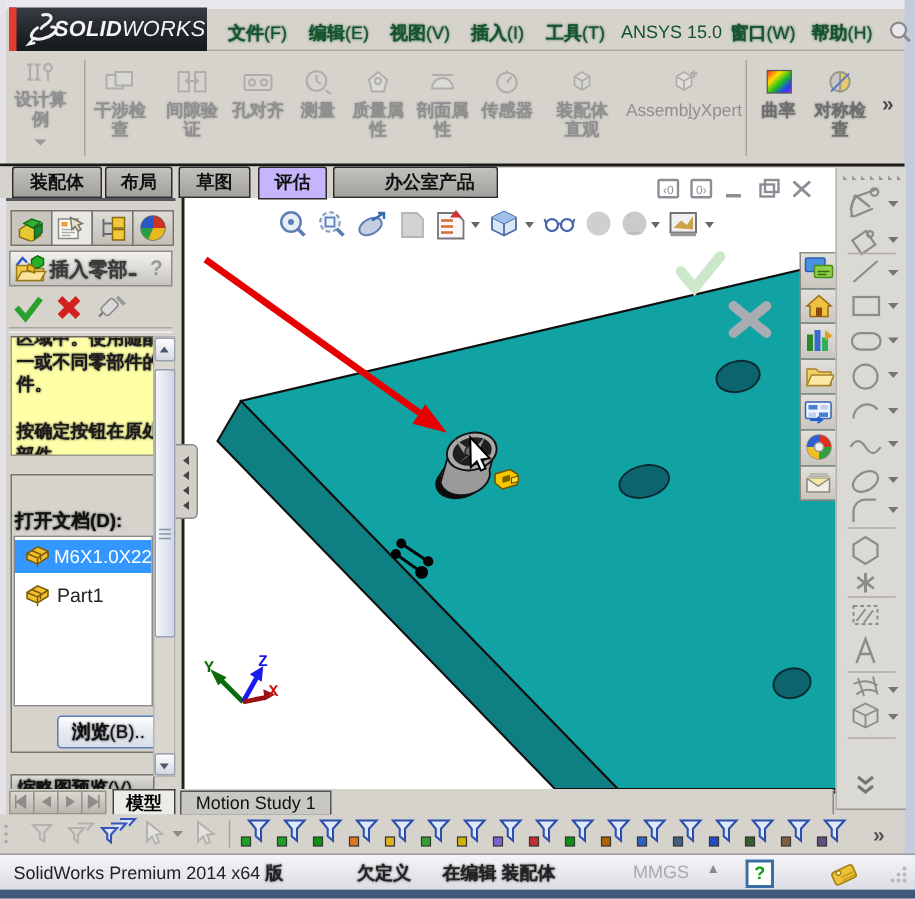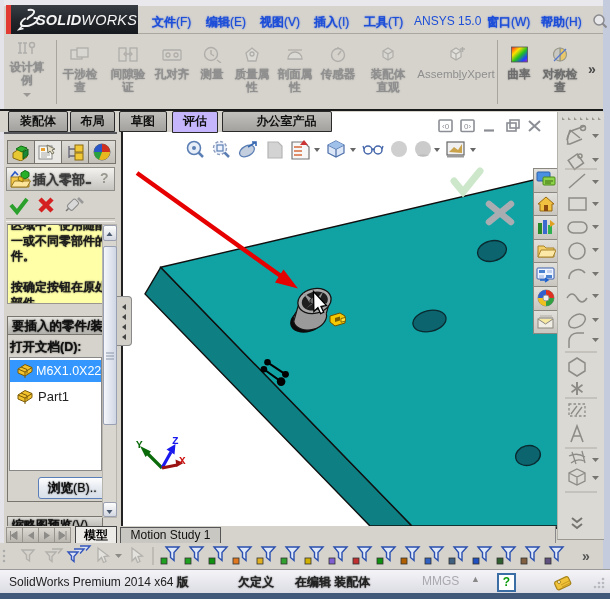--- a/index.html
+++ b/index.html
@@ -19,21 +19,21 @@
 <div class="abs" style="left:6px;top:5px;width:132px;height:29px;background:linear-gradient(#383d44,#22262b 55%,#16191d);">
   <div class="abs" style="left:0;top:0;width:5px;height:29px;background:#e23b34;"></div>
   <svg class="abs" style="left:8px;top:2px;" width="28" height="26" viewBox="0 0 28 26">
     <path d="M14.5 3 C18 2 21.5 3.5 19.5 6.5 C17.5 9.5 14 10 13.5 12" stroke="#f2f2f2" stroke-width="2" fill="none" stroke-linecap="round"></path>
     <path d="M20.5 11 C24 10.5 24.5 13 21.5 15.5 C18 18.5 12 20 8 18.5 C5.5 17.5 7.5 13.5 11 11.5" stroke="#f2f2f2" stroke-width="2" fill="none" stroke-linecap="round"></path>
     <path d="M8.5 18.5 L5 22.5 L9.5 21.5" stroke="#f2f2f2" stroke-width="1.6" fill="none"></path>
   </svg>
   <div class="abs" style="left:30px;top:7px;font-size:14.5px;font-weight:bold;font-style:italic;color:#f5f5f5;letter-spacing:0.2px;">SOLID<span style="font-weight:normal;">WORKS</span></div>
 </div>
 
-<div class="abs" id="menubar" style="left:138px;top:6px;width:465px;height:28px;font-size:12px;color:#1d4ed8;">
+<div class="abs" id="menubar" style="left:138px;top:6px;width:465px;height:28px;font-size:12px;color:#14532d;">
   <span class="abs cjk" style="left:14px;top:8px;">文件<span style="font-weight:normal">(F)</span></span>
   <span class="abs cjk" style="left:68px;top:8px;">编辑<span style="font-weight:normal">(E)</span></span>
   <span class="abs cjk" style="left:122px;top:8px;">视图<span style="font-weight:normal">(V)</span></span>
   <span class="abs cjk" style="left:176px;top:8px;">插入<span style="font-weight:normal">(I)</span></span>
   <span class="abs cjk" style="left:226px;top:8px;">工具<span style="font-weight:normal">(T)</span></span>
   <span class="abs" style="left:276px;top:8px;">ANSYS 15.0</span>
   <span class="abs cjk" style="left:349px;top:8px;text-align:center;">窗口<span style="font-weight:normal">(W)</span></span>
   <span class="abs cjk" style="left:403px;top:8px;">帮助<span style="font-weight:normal">(H)</span></span>
   <svg class="abs" style="left:454px;top:7px;" width="16" height="16">
       <circle cx="7" cy="7" r="5" fill="#e8e8ea" stroke="#8a8a8e" stroke-width="1.5"></circle>
@@ -424,23 +424,20 @@
         </svg>
     </div>
     <div class="abs" style="left:0;top:277px;width:12px;height:13px;background:linear-gradient(#fdfdfc,#d4d8e2);border:1px solid #9aa0b0;border-radius:2px;">
       <svg width="11" height="11">
           <path d="M5.5 8 l3 -4 h-6 Z" fill="#4a5a70"></path>
         </svg>
     </div>
   </div>
 
   <div class="abs" style="left:3px;top:182px;width:94px;height:184px;border:1px solid #77756d;background:#d6d3cc;"></div>
-  <div class="abs" style="left:3px;top:182px;width:94px;height:17px;background:linear-gradient(#e6e4df,#b2b0aa);border:1px solid #77756d;">
-    <span class="abs cjk" style="left:4px;top:1px;font-size:12.5px;color:#111;white-space:nowrap;">要插入的零件/装</span>
-  </div>
   <div class="abs cjk" style="left:6px;top:205px;font-size:12.5px;color:#111;white-space:nowrap;">打开文档<span style="font-weight:bold">(D):</span></div>
 
   <div class="abs" style="left:5px;top:223px;width:91px;height:112px;background:#fff;border:1px solid #888;overflow:hidden;">
     <div class="abs" style="left:0;top:2px;width:100px;height:22px;background:#3397ff;">
       <svg class="abs" style="left:6px;top:3px;" width="18" height="15">
           <path d="M2 6 l7 -4.5 7 3 v4 l-7 4.5 -7 -3 Z" fill="#f2c12c" stroke="#7a5a08"></path>
           <path d="M2 6 l7 3 7 -4.5 M9 9 v7" stroke="#7a5a08" fill="none"></path>
           <path d="M5 4 l6 2.5 v4" fill="none" stroke="#7a5a08"></path>
         </svg>
       <span class="abs" style="left:26px;top:3.5px;font-size:12.5px;color:#fff;white-space:nowrap;">M6X1.0X22(9</span>

